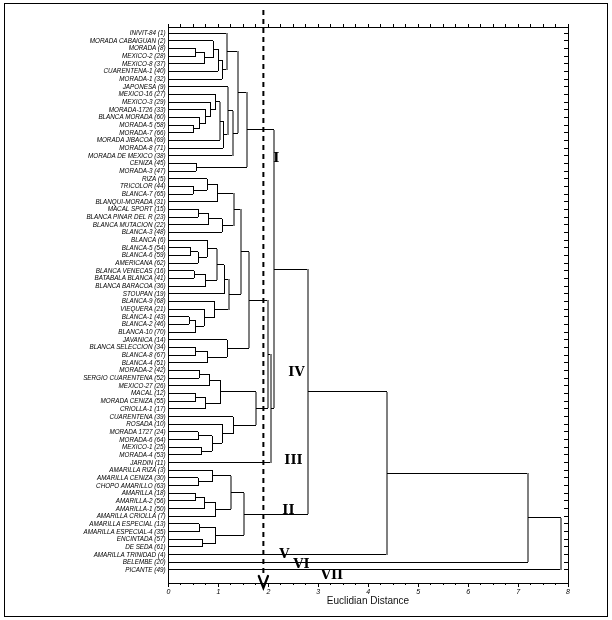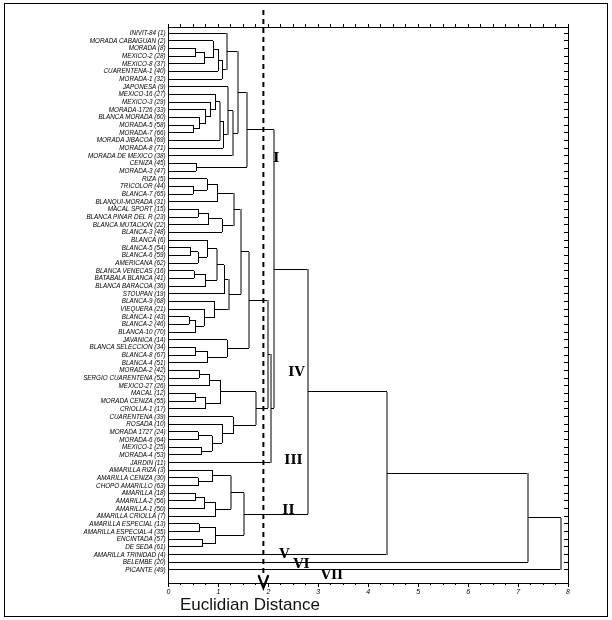--- a/index.html
+++ b/index.html
@@ -1,20 +1,20 @@
 <!DOCTYPE html>
 <html><head>
 <meta charset="utf-8">
 <style>
   html,body{margin:0;padding:0;background:#fff;}
   .canvas{position:relative;width:612px;height:620px;background:#fff;overflow:hidden;
           font-family:"Liberation Sans",sans-serif;}
   svg{position:absolute;left:0;top:0;}
-  .xlabel{position:absolute;left:180px;top:595px;width:400px;
-          font-size:17px;color:#111;font-family:"Liberation Sans",sans-serif;}
+  .xlabel{position:absolute;left:168px;top:595px;width:400px;text-align:center;
+          font-size:10px;color:#111;font-family:"Liberation Sans",sans-serif;}
 </style>
 </head>
 <body>
 
 <div class="canvas">
   <svg id="plot" width="612" height="620" viewBox="0 0 612 620">
       <rect x="4.5" y="3.5" width="603" height="613" fill="none" stroke="#000000" stroke-width="1"></rect>
       <rect x="168.5" y="27" width="399.6" height="556" fill="none" stroke="#000000" stroke-width="1" shape-rendering="crispEdges"></rect>
       <line x1="168.5" y1="24" x2="168.5" y2="27" stroke="#000" stroke-width="1" shape-rendering="crispEdges"></line>
       <line x1="180.985" y1="24" x2="180.985" y2="27" stroke="#000" stroke-width="1" shape-rendering="crispEdges"></line>

